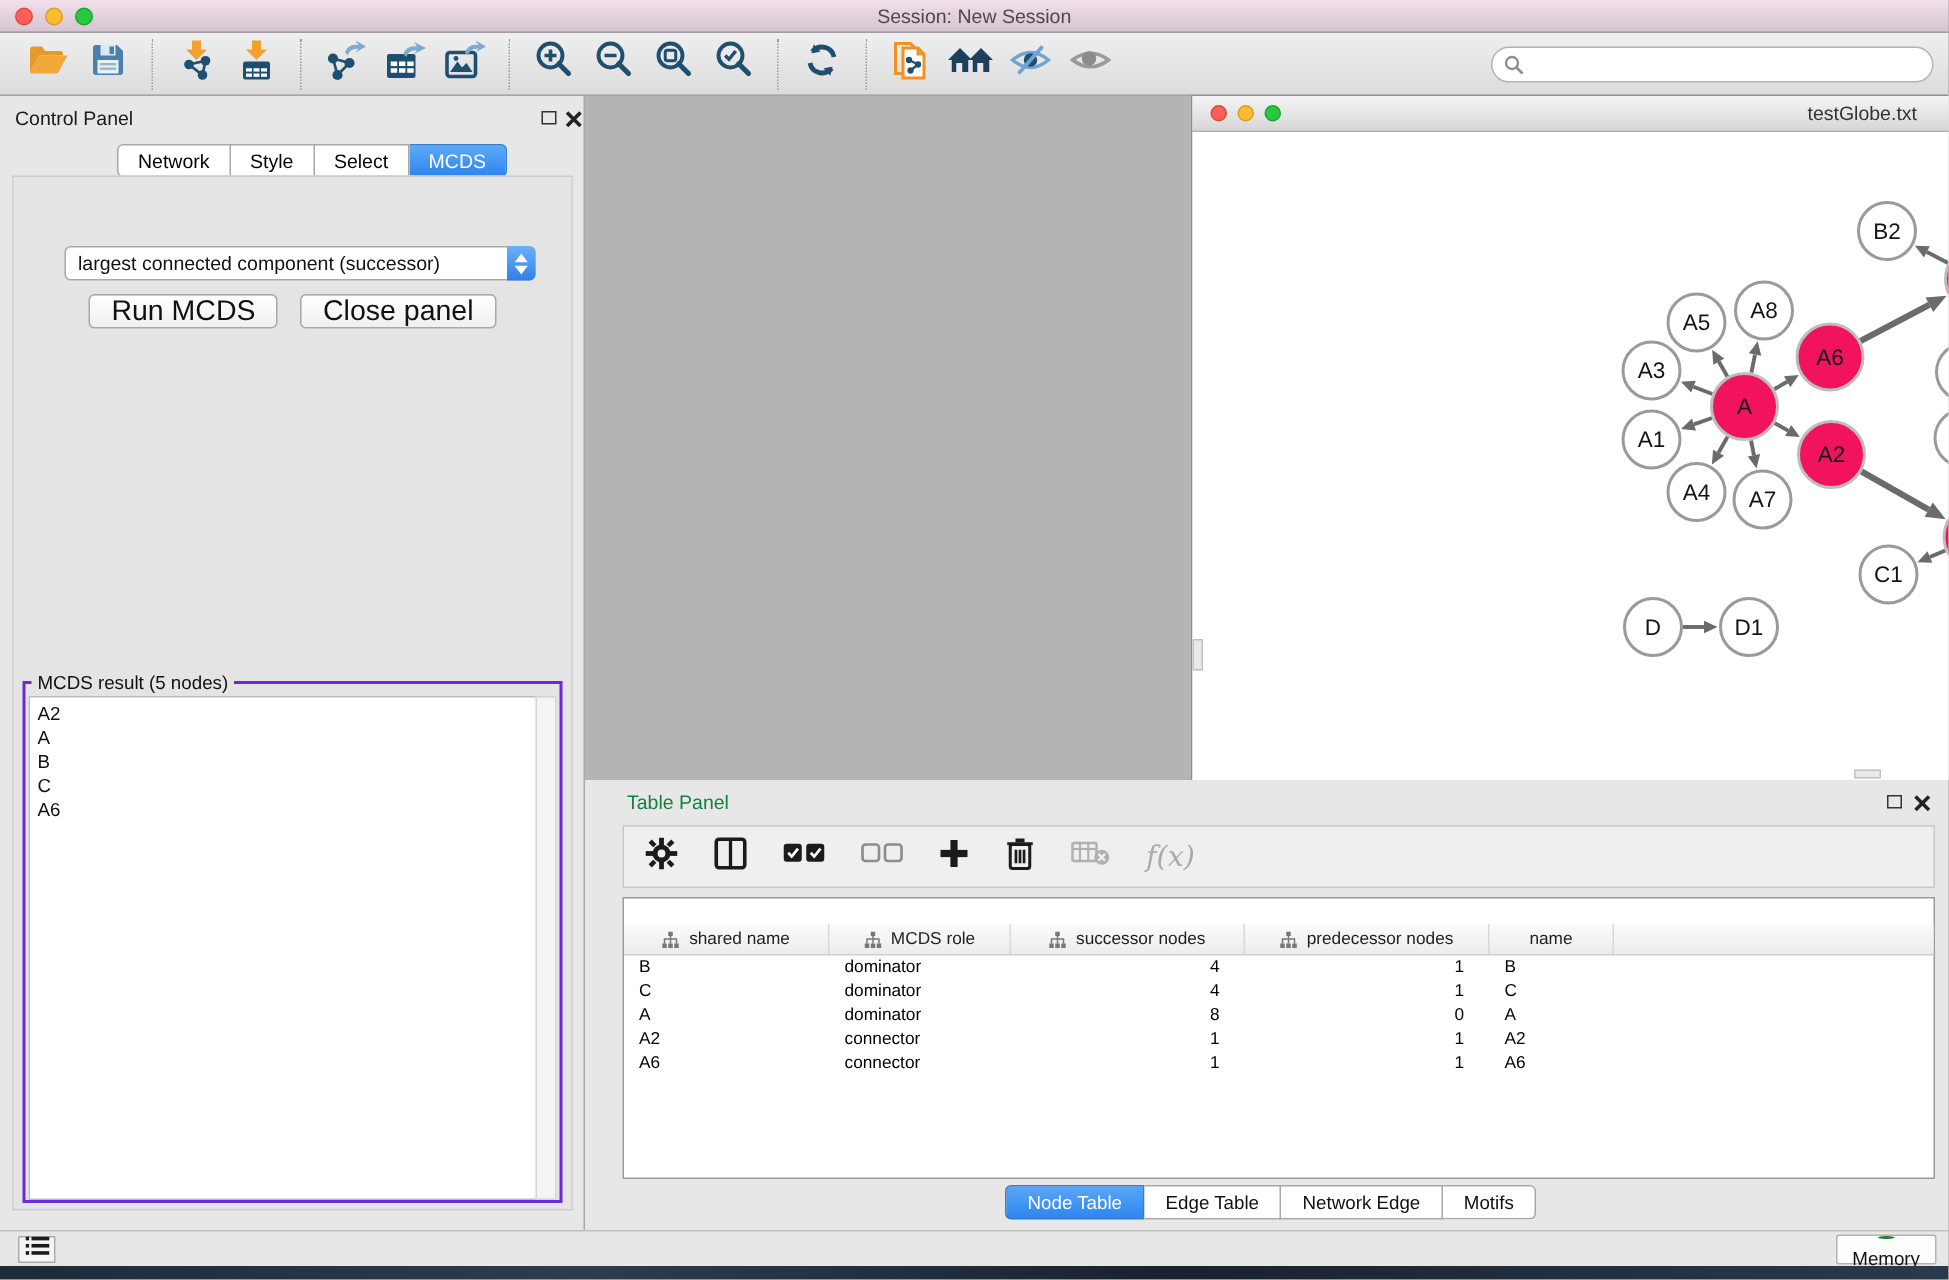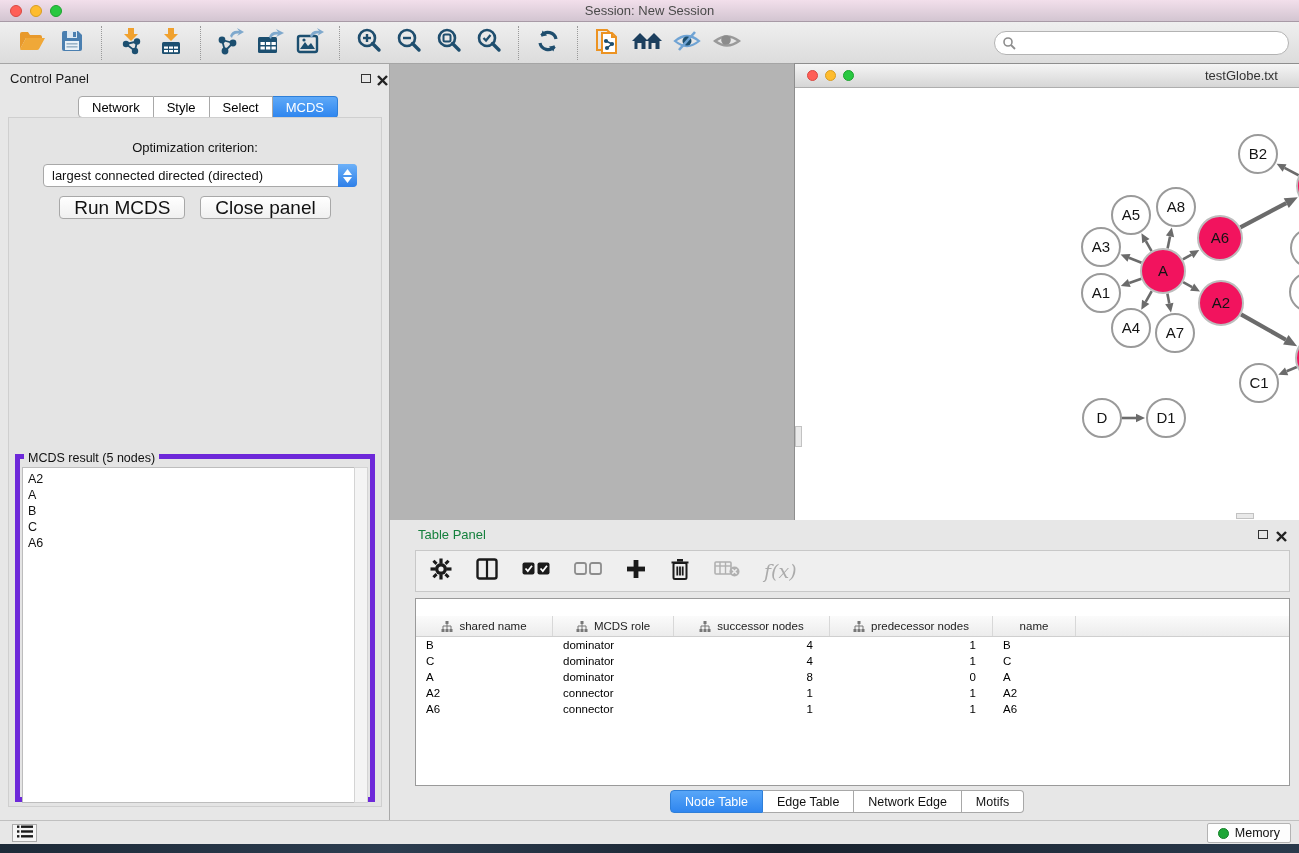--- a/index.html
+++ b/index.html
@@ -51,21 +51,21 @@
   .dropdown { position:absolute; left:34px; top:46px; width:314px; height:23px; background:#fff;
     border:1px solid #a8a8a8; border-radius:4px; display:flex; align-items:center; }
   .dropdown .dd-text { flex:1; font-size:13px; color:#111; padding-left:8px; white-space:nowrap; overflow:hidden; }
   .dd-stepper { width:19px; height:23px; margin-right:-1px; border-radius:0 4px 4px 0;
     background:linear-gradient(#6cb1f9,#2e7fe8); display:flex; flex-direction:column; align-items:center; justify-content:center; gap:2px; }
   .dd-stepper svg { display:block; }
   .cp-buttons { position:absolute; left:0; top:78px; width:100%; display:flex; justify-content:center; gap:15px; }
   .btn { height:23px; padding:0 14px; background:linear-gradient(#ffffff,#f0f0f0); border:1px solid #a8a8a8;
     border-radius:4px; font-size:19px; color:#111; display:flex; align-items:center; }
   .result-box { position:absolute; left:6px; top:336px; width:360px; height:348px;
-    border:5px solid #6d28d9; background:#e4e4e4; }
+    border:2px solid #6d28d9; background:#e4e4e4; }
   .result-title { position:absolute; left:4px; top:-8px; background:#e4e4e4; padding:0 4px; font-size:12.5px; color:#111; }
   .result-list { position:absolute; left:2px; top:8px; width:341px; height:336px; background:#fff;
     border:1px solid #bdbdbd; font-size:12.5px; color:#111; padding:3px 0 0 5px; line-height:16px; }
   .result-scroll { position:absolute; right:2px; top:8px; width:14px; height:336px; background:#f4f4f4; border:1px solid #d4d4d4; }
   .result-item { height:16px; }
 
   
   .net-window { position:absolute; left:404px; top:-1px; width:895px; height:458px;
     border:1px solid #8e8e8e; background:#fff; }
   .net-titlebar { position:absolute; left:0; top:0; width:100%; height:24px;
@@ -95,21 +95,21 @@
     font-size:12.5px; color:#111; display:flex; align-items:center; }
   .tp-tab:first-child { border-left:1px solid #a8a8a8; border-radius:4px 0 0 4px; }
   .tp-tab:last-child { border-radius:0 4px 4px 0; }
   .tp-tab.active { background:linear-gradient(#58a6f8,#2f86ef); border-color:#2f7fd8; color:#fff; }
 
   
   .statusbar { position:absolute; left:0; top:820px; width:1299px; height:24px; background:#e7e7e7; border-top:1px solid #c0c0c0; }
   .list-btn { position:absolute; left:12px; top:3px; width:25px; height:18px; background:#f5f5f5; border:1px solid #ababab;
     display:flex; align-items:center; justify-content:center; }
   .memory-btn { position:absolute; right:8px; top:2px; height:20px; padding:0 10px; background:#fdfdfd;
-    border:1px solid #b3b3b3; border-radius:2px; display:flex; align-items:center; gap:6px; }
+    border:1px solid #b3b3b3; border-radius:2px; display:flex; align-items:center; gap:6px;flex-direction:column; }
   .memory-dot { width:11px; height:11px; border-radius:50%; background:#1ea637; border:1px solid #148028; }
   .memory-btn span { font-size:12.5px; color:#111; }
   .desktop-strip { position:absolute; left:0; top:844px; width:1299px; height:9px;
     background:linear-gradient(90deg,#1d2a38,#2c3d50 30%,#18222e 60%,#2a3a4c); }
 </style>
 </head>
 <body>
 
 <div class="app">
 
@@ -281,23 +281,22 @@
             <line x1="10" y1="1" x2="1" y2="10" stroke="#222" stroke-width="2.4"></line>
           </svg></span>
     </div>
     <div class="cp-tabs">
       <div class="cp-tab">Network</div>
       <div class="cp-tab">Style</div>
       <div class="cp-tab">Select</div>
       <div class="cp-tab active">MCDS</div>
     </div>
     <div class="cp-content">
-      <div class="crit-label">Optimization criterion:</div>
       <div class="dropdown">
-        <span class="dd-text">largest connected directed (directed)</span>
+        <span class="dd-text">largest connected component (successor)</span>
         <span class="dd-stepper">
             <svg width="9" height="6" viewBox="0 0 9 6">
               <path d="M4.5 0 L9 6 L0 6 Z" fill="#fff"></path>
             </svg>
             <svg width="9" height="6" viewBox="0 0 9 6">
               <path d="M4.5 6 L0 0 L9 0 Z" fill="#fff"></path>
             </svg>
           </span>
       </div>
       <div class="cp-buttons">

